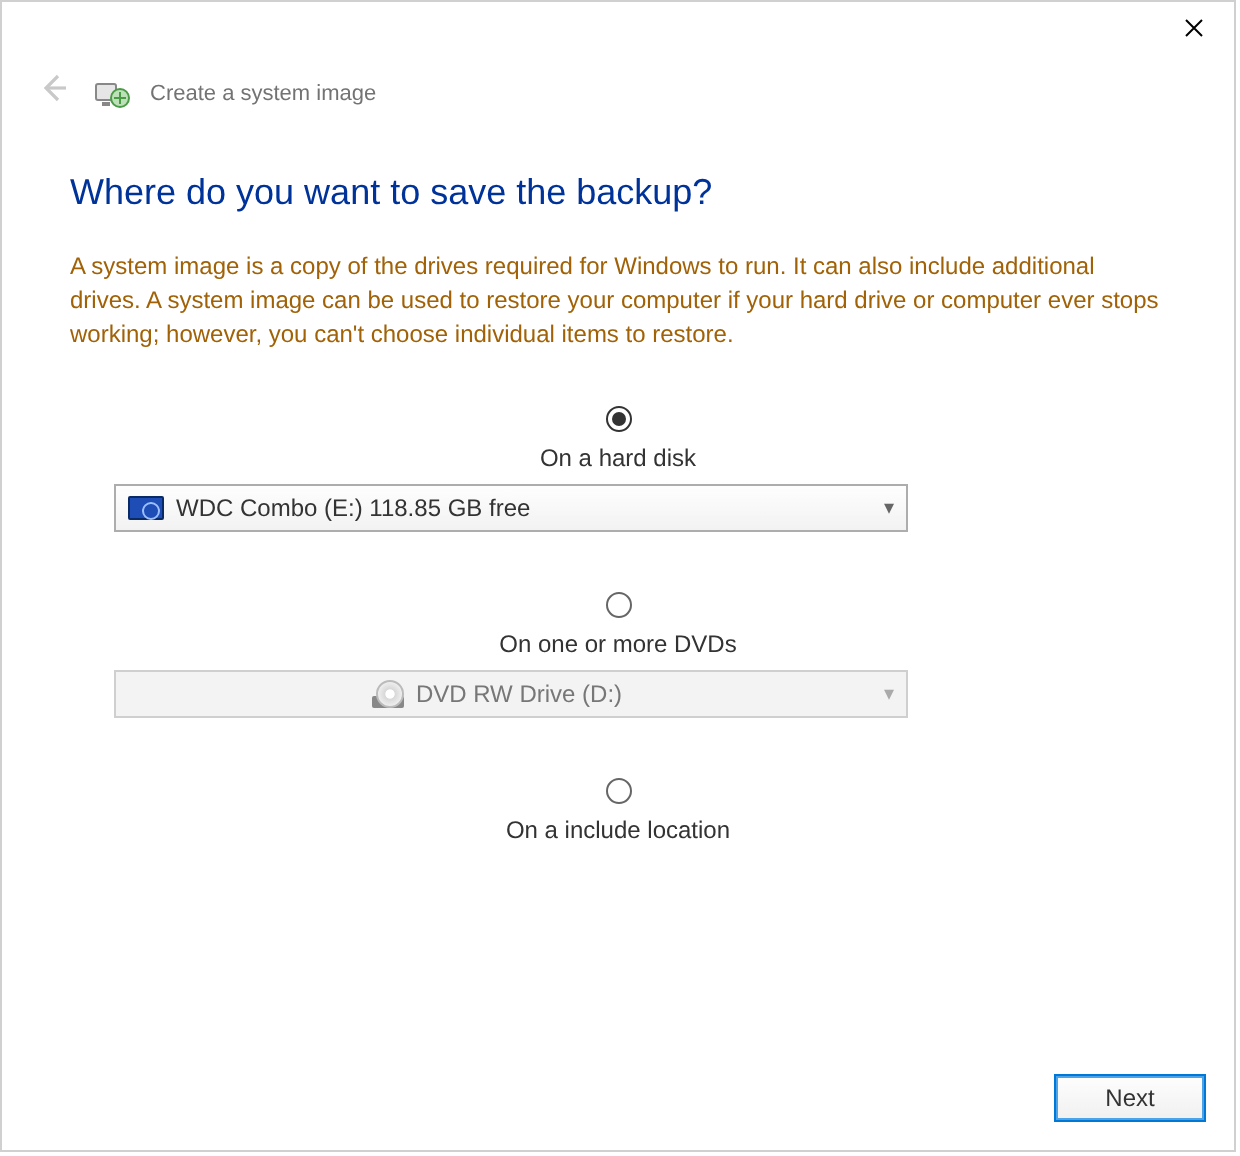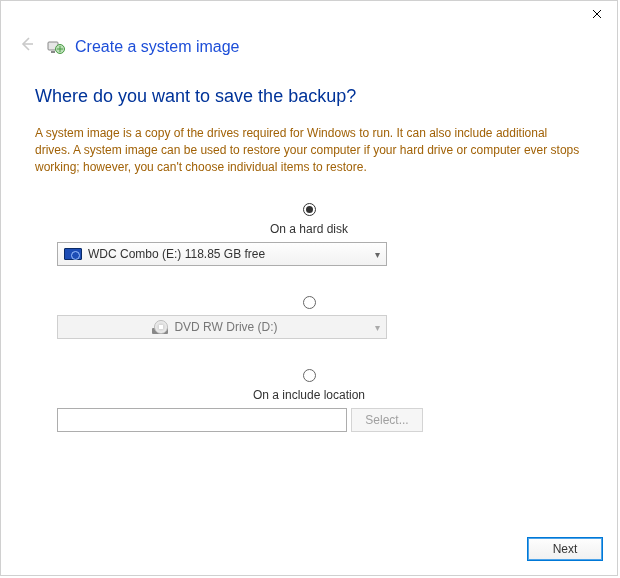--- a/index.html
+++ b/index.html
@@ -46,22 +46,22 @@
   .back-arrow {
     color: #c9c9c9;
     font-size: 18px;
     width: 20px;
     text-align: center;
   }
   .header-icon {
     display: inline-block;
   }
   .header-title {
-    font-size: 16px;
-    color: #1d4ed8;
+    font-size: 11px;
+    color: #737373;
   }
   .content {
     padding: 20px 34px 0 34px;
   }
   .heading {
     color: #003399;
     font-size: 18px;
     font-weight: 400;
     margin-bottom: 18px;
   }
@@ -96,21 +96,21 @@
     width: 7px;
     height: 7px;
     background: #333;
     border-radius: 50%;
   }
   .radio.unselected {
     border-color: #666;
   }
   .combo {
     margin-left: 22px;
-    width: 330px;
+    width: 397px;
     height: 24px;
     border: 1px solid #adadad;
     background: linear-gradient(#fefefe,#f2f2f2);
     display: flex;
     align-items: center;
     padding: 0 20px 0 6px;
     gap: 6px;
     position: relative;
   }
   .combo.disabled {
@@ -255,37 +255,34 @@
       <div class="combo">
         <span class="hdd-icon"></span>
         <span>WDC Combo (E:)  118.85 GB free</span>
         <span class="chev">▾</span>
       </div>
     </div>
 
     <div class="option-group">
       <div class="option-label">
         <span class="radio unselected"></span>
+        <span>On one or more DVDs</span>
       </div>
       <div class="combo disabled">
         <span class="dvd-icon"></span>
         <span>DVD RW Drive (D:)</span>
         <span class="chev">▾</span>
       </div>
     </div>
 
     <div class="option-group">
       <div class="option-label">
         <span class="radio unselected"></span>
         <span>On a include location</span>
       </div>
-      <div class="net-row">
-        <div class="net-input"></div>
-        <div class="btn disabled">Select...</div>
-      </div>
     </div>
 
   </div>
 
   <div class="footer">
     <div class="btn primary">Next</div>
   </div>
 
 </div>
 

